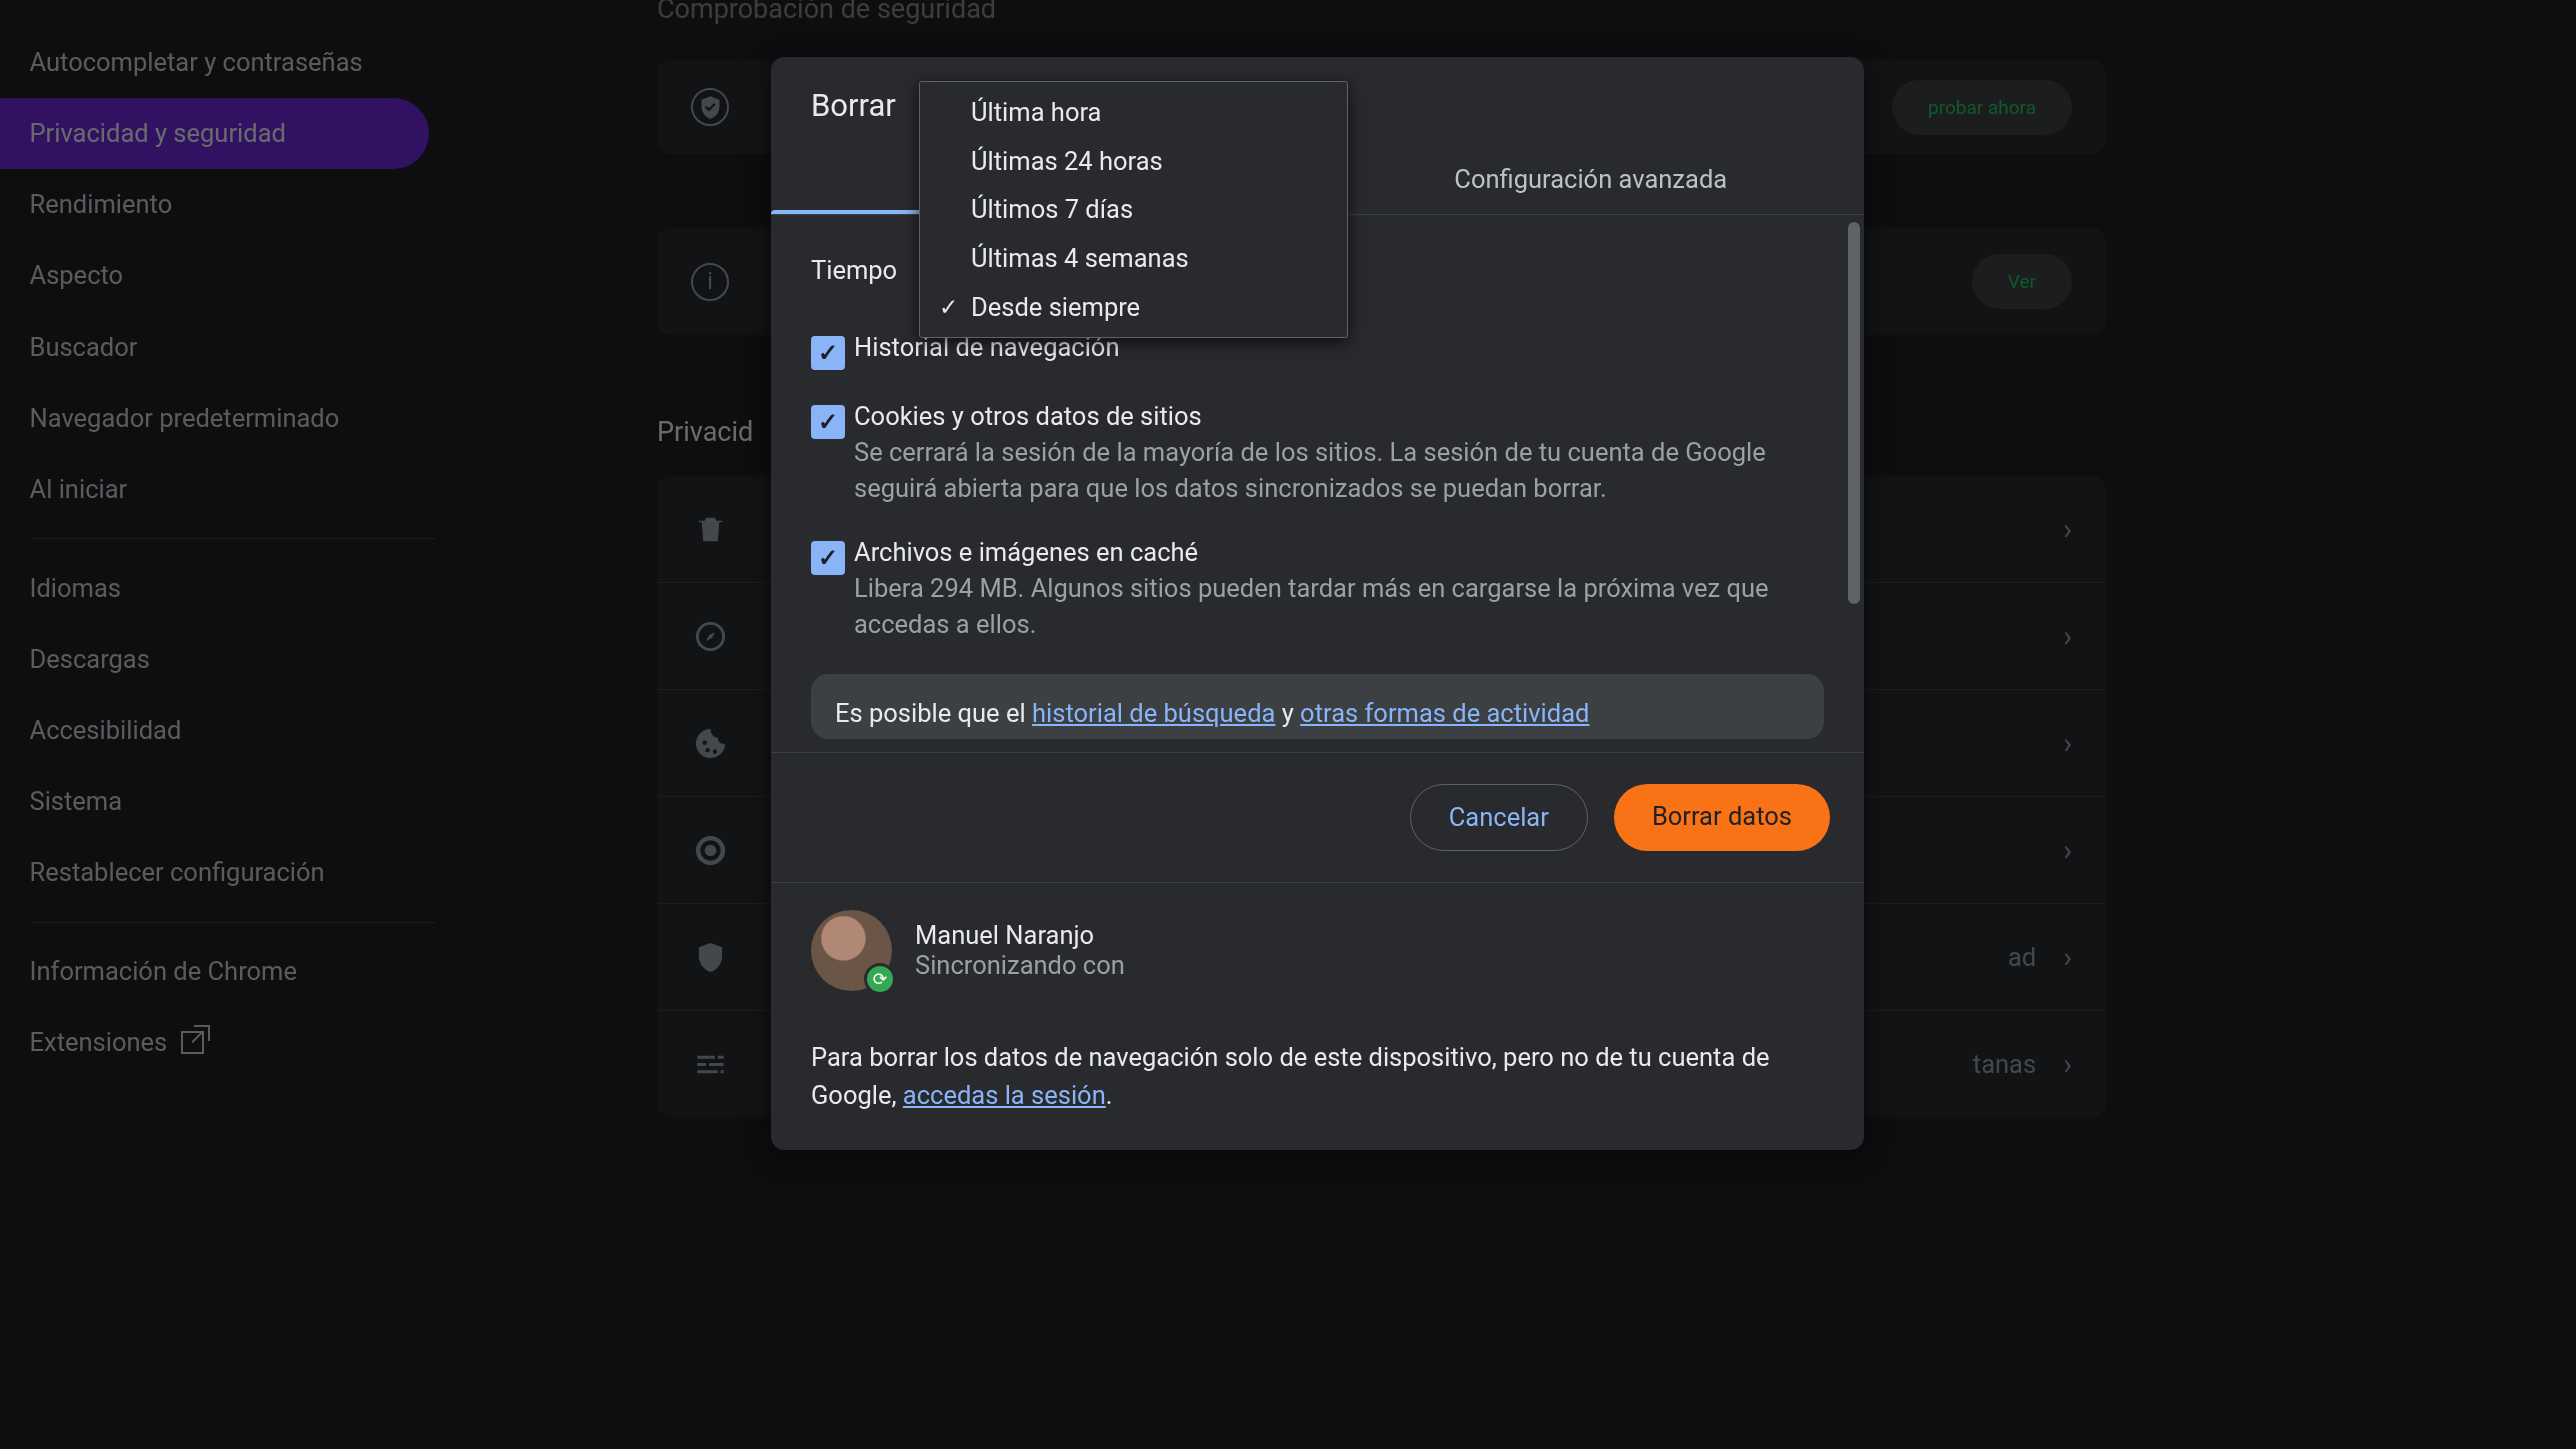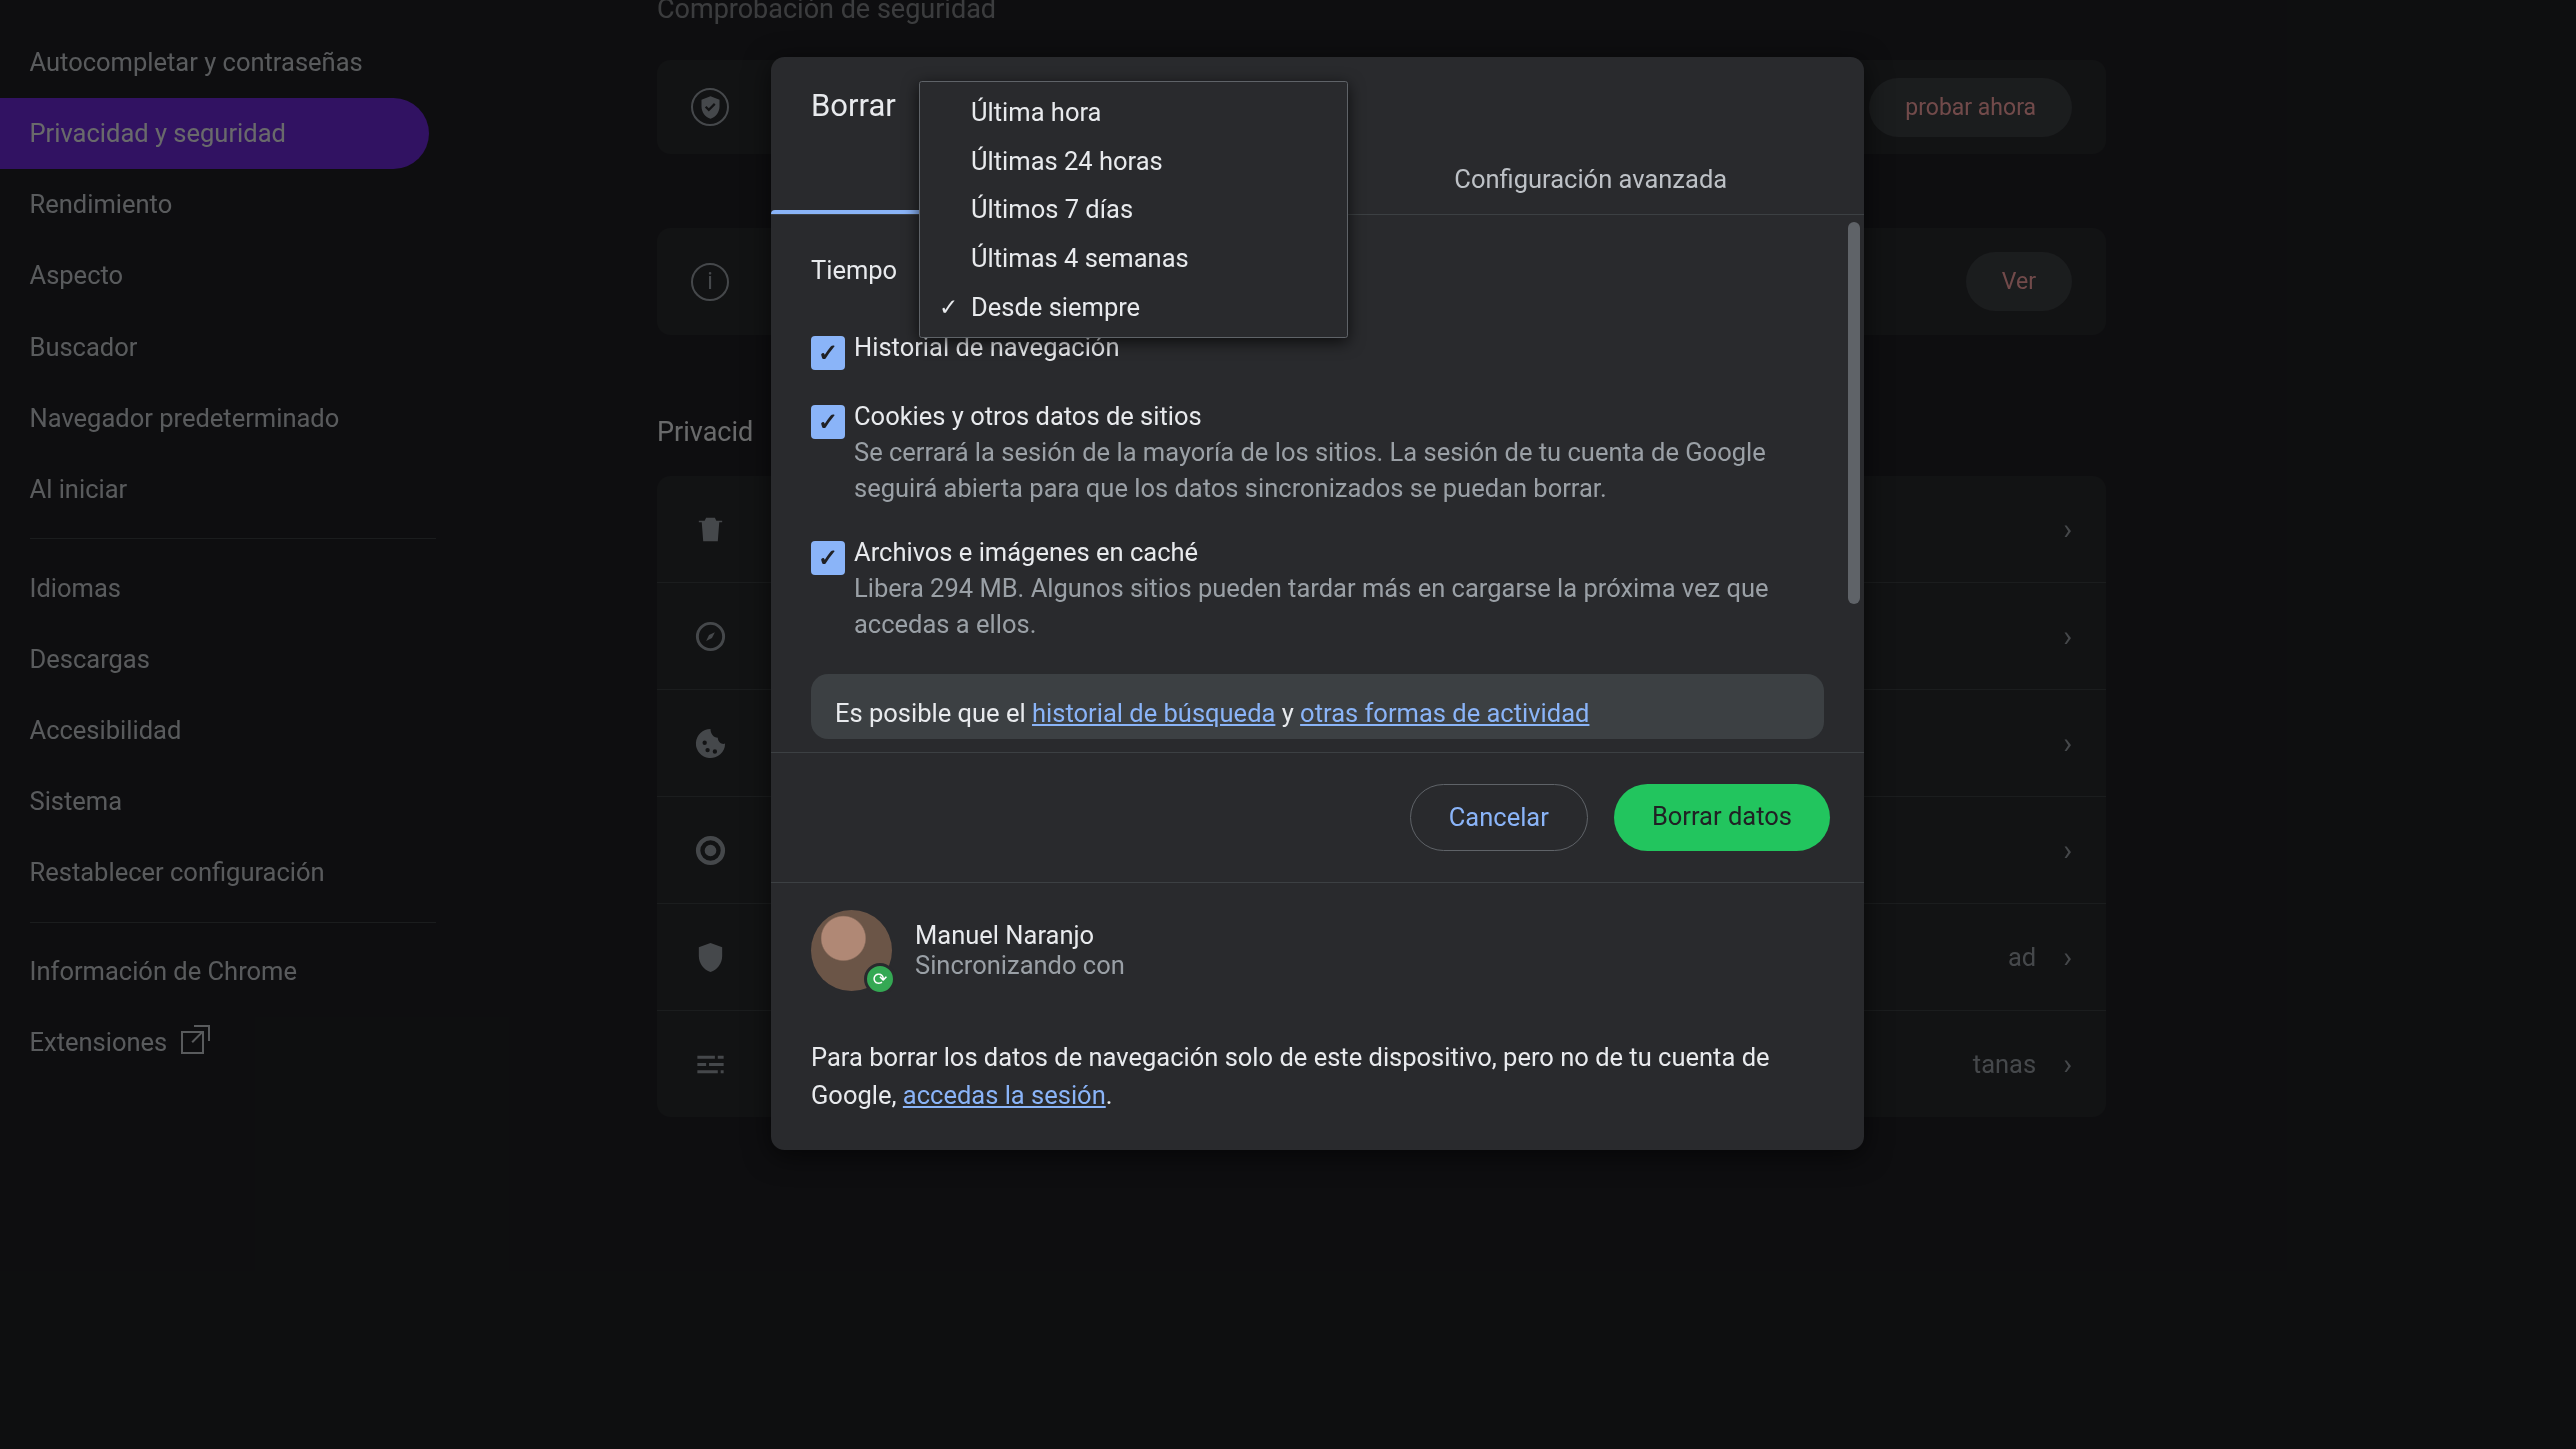--- a/index.html
+++ b/index.html
@@ -62,24 +62,24 @@
     align-items:center;
     padding: 27px 34px;
     gap: 27px;
     color: #bdc1c6;
   }
   .bg-card-1 { top: 60px; height: 94px; }
   .bg-card-2 { top: 228px; height: 107px; }
   .bg-button {
     margin-left: auto;
     background: #3c4043;
-    color: #fca5a5;
+    color: #22c55e;
     border-radius: 40px;
     padding: 16px 36px;
-    font-size: 23px;
+    font-size: 19px;
   }
   .bg-card .circle-icon { width:38px; height:38px; border-radius:50%; border:2.7px solid #9aa0a6; display:flex; align-items:center; justify-content:center; color:#9aa0a6; font-size:23px; }
 
   .bg-section-title {
     position:absolute;
     left:657px;
     top: 416px;
     color:#e8eaed;
     font-size:27px;
   }
@@ -234,21 +234,21 @@
     padding:31px 34px;
     border-top:0.7px solid #3c4043;
   }
   .btn {
     border-radius:40px;
     padding:17.4px 38px;
     font-size:25.5px;
     cursor:pointer;
   }
   .btn-secondary { border:1.3px solid #5f6368; color:#8ab4f8; }
-  .btn-primary { background:#22c55e; color:#202124; }
+  .btn-primary { background:#f97316; color:#202124; }
 
   .account-row {
     display:flex;
     align-items:center;
     gap:23px;
     padding: 27px 40px;
     border-top:0.7px solid #3c4043;
   }
   .avatar {
     width:81px; height:81px; border-radius:50%;

